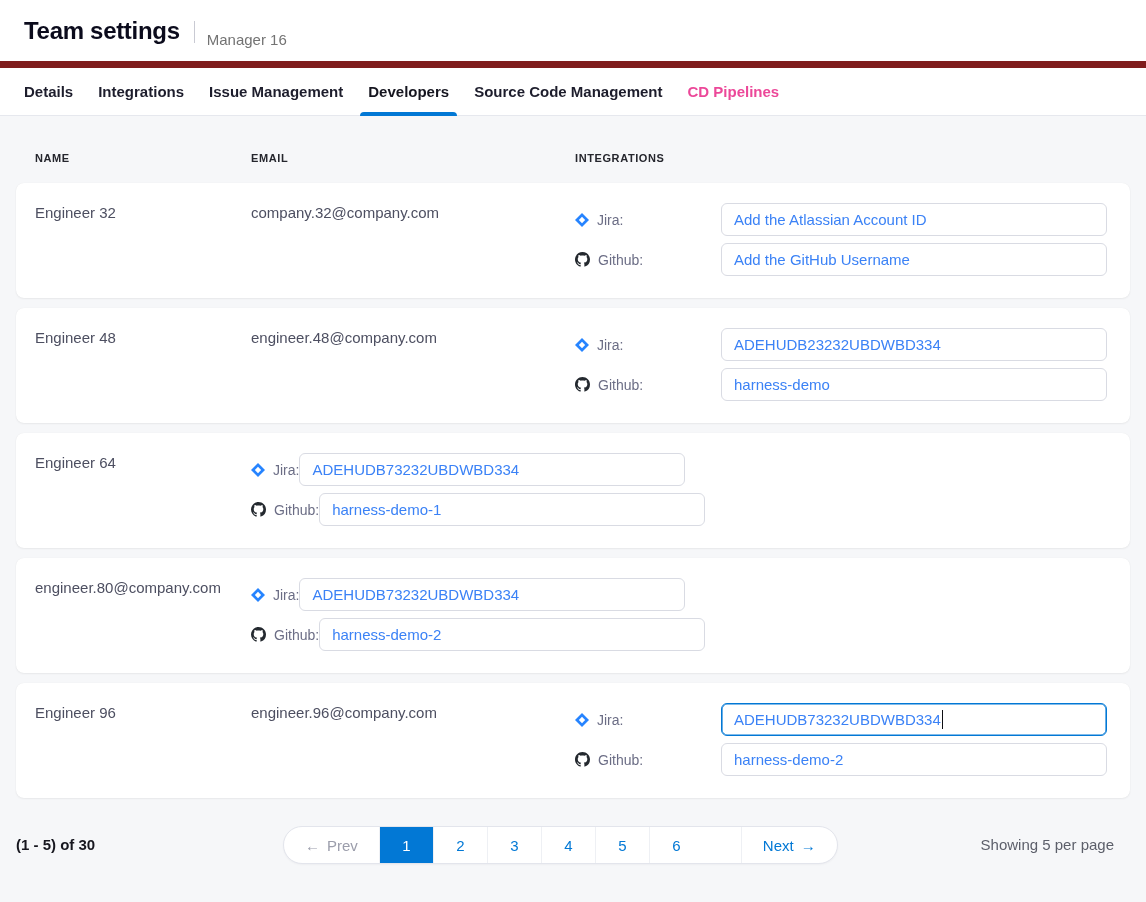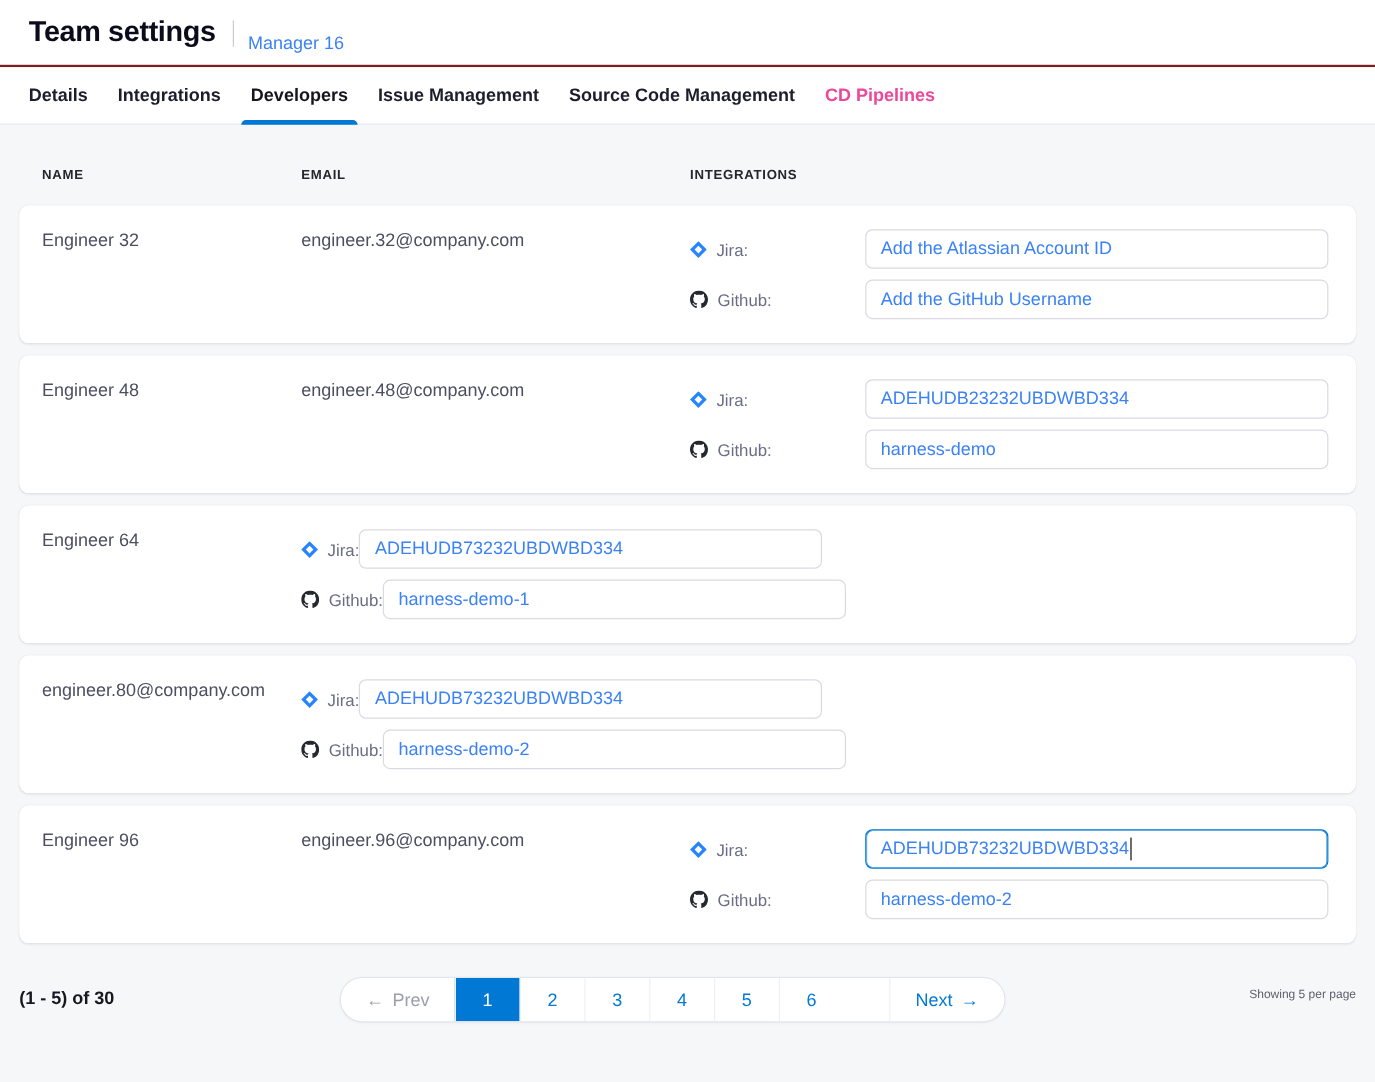--- a/index.html
+++ b/index.html
@@ -7,26 +7,26 @@
   body {
     font-family: "Liberation Sans", "DejaVu Sans", sans-serif;
     background: var(--page-bg, #f6f7f9);
     color: #1c1c28;
     overflow: hidden;
   }
 
   
   .app-header {
     display: flex; align-items: center;
-    height: 56px; padding: 0 24px;
-    background: #fff; border-bottom: 2px solid #7f1d1d;
+    height: 68px; padding: 0 24px;
+    background: #fff; border-bottom: 7px solid #7f1d1d;
   }
   .app-title { font-size: 24px; font-weight: 700; letter-spacing: -0.3px; color: #0b0b1c; }
   .title-divider { width: 1px; height: 22px; background: #c9cad3; margin: 2px 12px 0 14px; }
-  .app-subtitle { font-size: 15px; color: #3b82f6; margin-top: 18px; }
+  .app-subtitle { font-size: 15px; color: #737373; margin-top: 18px; }
 
   
   .tabbar {
     display: flex; align-items: stretch; column-gap: 9px;
     height: 48px; padding: 0 0 0 16px;
     background: #fff; border-bottom: 1px solid #e6e8ee;
   }
   .tab {
     position: relative; border: none; background: transparent; cursor: pointer;
     padding: 0 8px; font-family: inherit; font-size: 15px; font-weight: 600;
@@ -48,21 +48,21 @@
     color: #25262d;
   }
   .card {
     background: #fff; border-radius: 8px;
     box-shadow: 0 1px 2px rgba(31,35,41,.06), 0 0 1px rgba(31,35,41,.08);
     min-height: 115px; margin-bottom: 10px;
     padding: 16px 23px 20px 19px;
   }
   .cell.name, .cell.email { font-size: 15px; color: #4d4f61; margin-top: 6px; line-height: 16px; }
 
-  .integrations { display: flex; flex-direction: column; row-gap: 7px; margin-top: 4px; justify-content: space-between; }
+  .integrations { display: flex; flex-direction: column; row-gap: 7px; margin-top: 4px; }
   .int-line { display: flex; align-items: center; }
   .int-label {
     width: 146px; display: flex; align-items: center; gap: 8px;
     font-size: 14px; color: #6b6d85;
   }
   .icon svg { display: block; }
   .jira-icon .outer { fill: var(--jira-blue, #2684FF); }
   .jira-icon .inner { fill: #fff; }
   .github-icon { color: var(--github-dark, #24292f); }
 
@@ -91,46 +91,46 @@
   }
   .pg-btn {
     display: flex; align-items: center; justify-content: center; gap: 7px;
     border: none; background: transparent; cursor: pointer;
     font-family: inherit; font-size: 15px;
   }
   .pg-prev { color: #9b9dab; padding: 0 21px; cursor: default; }
   .page-btn { width: 54px; border-left: 1px solid #eef0f4; color: var(--accent, #0278d5); }
   .page-btn.active { background: var(--accent, #0278d5); color: #fff; }
   .pg-next { color: var(--accent, #0278d5); padding: 0 21px; border-left: 1px solid #eef0f4; margin-left: 38px; }
-  .perpage-text { position: absolute; right: 0; top: 10px; font-size: 10px; color: #5c5f6a; }
+  .perpage-text { position: absolute; right: 16px; top: 10px; font-size: 15px; color: #5c5f6a; }
 </style>
 </head>
 <body>
 
 <header class="app-header">
   <h1 class="app-title">Team settings</h1>
   <span class="title-divider"></span>
   <span class="app-subtitle">Manager 16</span>
 </header>
 
 <nav class="tabbar" id="tabs">
   <button class="tab normal">
     <span class="tab-label">Details</span>
   </button>
 
   <button class="tab normal">
     <span class="tab-label">Integrations</span>
   </button>
 
+  <button class="tab normal">
+    <span class="tab-label">Issue Management</span>
+  </button>
+
   <button class="tab active">
     <span class="tab-label">Developers</span>
-  </button>
-
-  <button class="tab normal">
-    <span class="tab-label">Issue Management</span>
   </button>
 
   <button class="tab normal">
     <span class="tab-label">Source Code Management</span>
   </button>
 
   <button class="tab disabled">
     <span class="tab-label">CD Pipelines</span>
   </button>
 </nav>
@@ -139,21 +139,21 @@
 
   <div class="table-header grid-cols">
     <span>NAME</span>
     <span>EMAIL</span>
     <span>INTEGRATIONS</span>
   </div>
 
   <div id="rows">
     <section class="card grid-cols">
       <div class="cell name">Engineer 32</div>
-      <div class="cell email">engineer.32@company.com</div>
+      <div class="cell email">company.32@company.com</div>
       <div class="integrations">
 
         <div class="int-line">
           <div class="int-label">
             <span class="icon jira-icon">
               <svg width="14" height="14" viewBox="0 0 16 16" aria-hidden="true">
                 <path class="outer" d="M8 0 L16 8 L8 16 L0 8 Z"></path>
                 <path class="inner" d="M8 4.4 L11.6 8 L8 11.6 L4.4 8 Z"></path>
               </svg>
             </span>

